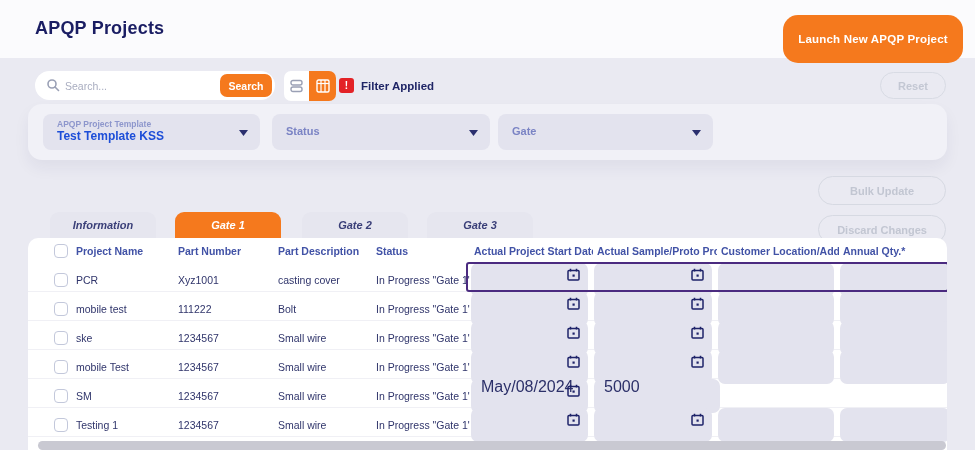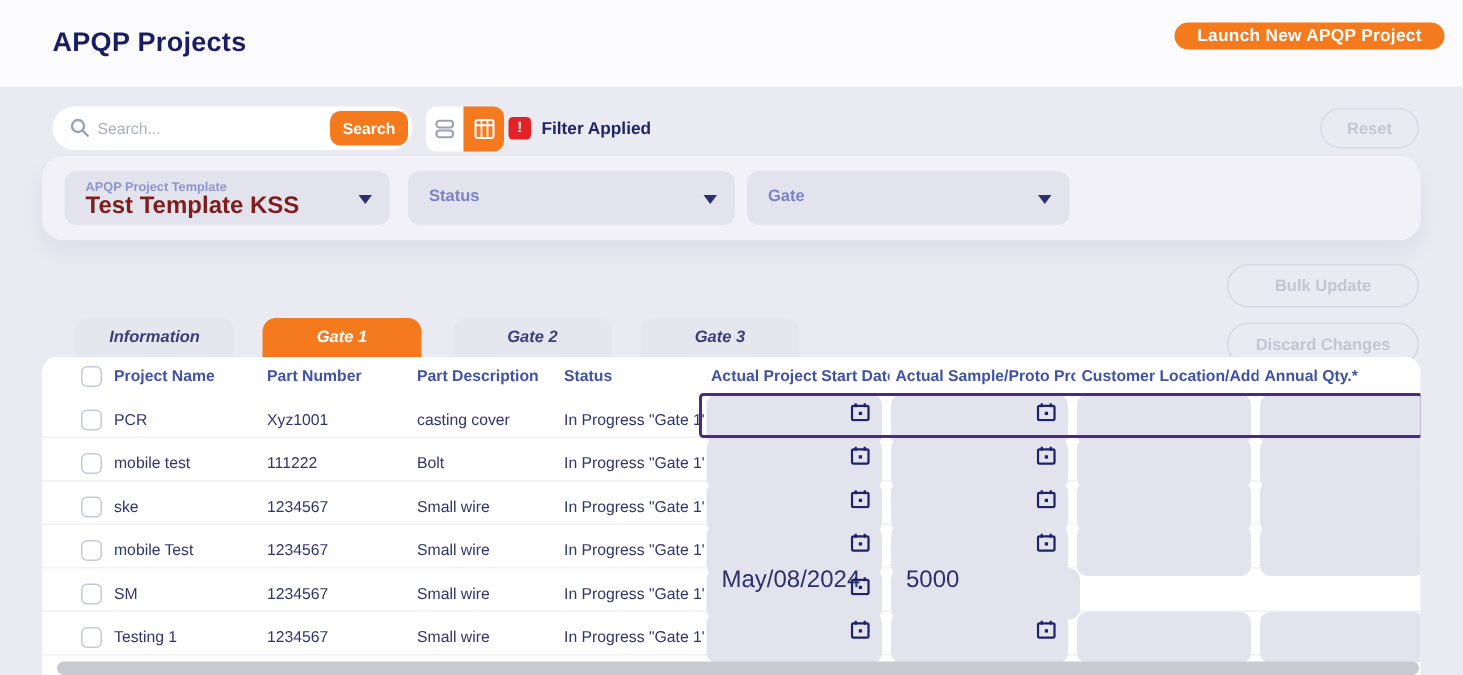--- a/index.html
+++ b/index.html
@@ -5,21 +5,21 @@
   * { box-sizing: border-box; margin: 0; padding: 0; }
   html,body { width:975px; height:450px; overflow:hidden; }
   body {
     font-family: "Liberation Sans", sans-serif;
     background:#eaeaf2; position:relative; color:#2c3069;
   }
   .topbar { position:absolute; top:0; left:0; width:975px; height:58px; background:#fbfbfd; }
   .page-title { position:absolute; left:35px; top:18px; font-size:18px; font-weight:800; color:#1a1d63; letter-spacing:.2px; }
   .btn { border:none; cursor:pointer; font-family:inherit; }
   .launch-btn {
-    position:absolute; right:12px; top:15px; width:180px; height:18px;
+    position:absolute; right:12px; top:15px; width:180px; height:48px;
     background:#f5791d; color:#fff; font-size:11.5px; font-weight:700;
     border-radius:15px; letter-spacing:.2px;
   }
   
   .search-box { position:absolute; left:35px; top:71px; width:240px; height:29px; background:#fff; border-radius:15px; }
   .search-icon { position:absolute; left:11px; top:7px; }
   .search-input {
     position:absolute; left:30px; top:1px; width:150px; height:27px; border:none; outline:none;
     background:transparent; font-family:inherit; font-size:10.5px; color:#555a80;
   }
@@ -44,21 +44,21 @@
   
   .filter-card {
     position:absolute; left:28px; top:104px; width:919px; height:56px; background:#f1f1f7;
     border-radius:14px; box-shadow:0 8px 16px rgba(40,40,90,.06);
   }
   .dd { position:absolute; top:10px; height:36px; background:#e3e3ee; border-radius:8px; cursor:pointer; }
   .dd-1 { left:15px; width:217px; }
   .dd-2 { left:244px; width:218px; }
   .dd-3 { left:470px; width:215px; }
   .dd-label-sm { position:absolute; left:14px; top:5px; font-size:8.5px; color:#8d96cc; font-weight:600; }
-  .dd-value { position:absolute; left:14px; top:15px; font-size:16px; font-weight:700; color:#7f1d1d; }
+  .dd-value { position:absolute; left:14px; top:15px; font-size:12px; font-weight:700; color:#1d4ed8; }
   .dd-label { position:absolute; left:14px; top:11px; font-size:11px; color:#7a83c4; font-weight:600; }
   .dd-arrow { position:absolute; right:12px; top:16px; }
   
   .actions { position:absolute; top:176px; right:29px; display:flex; gap:10px;flex-direction:column; }
   .btn-outline {
     height:29px; background:transparent; border:1px solid #d6d9e2; border-radius:15px;
     color:#c2c6d2; font-size:11px; font-weight:700; padding:0 18px;
   }
   .btn-save { height:29px; width:78px; background:#d3d6df; border:none; border-radius:15px; color:#fff; font-size:11px; font-weight:700; }
   

